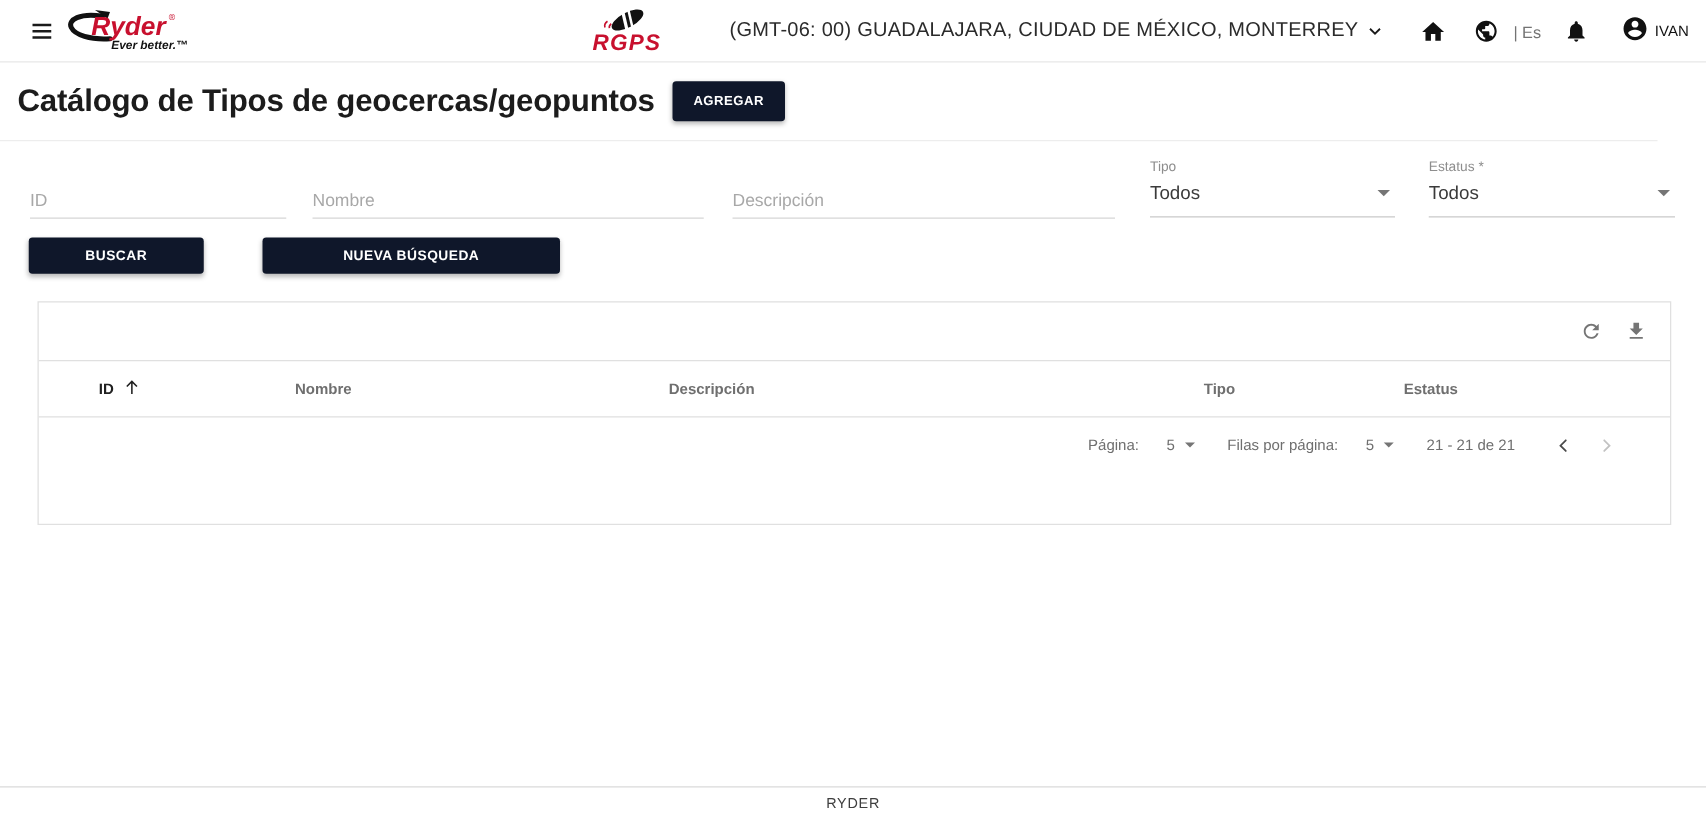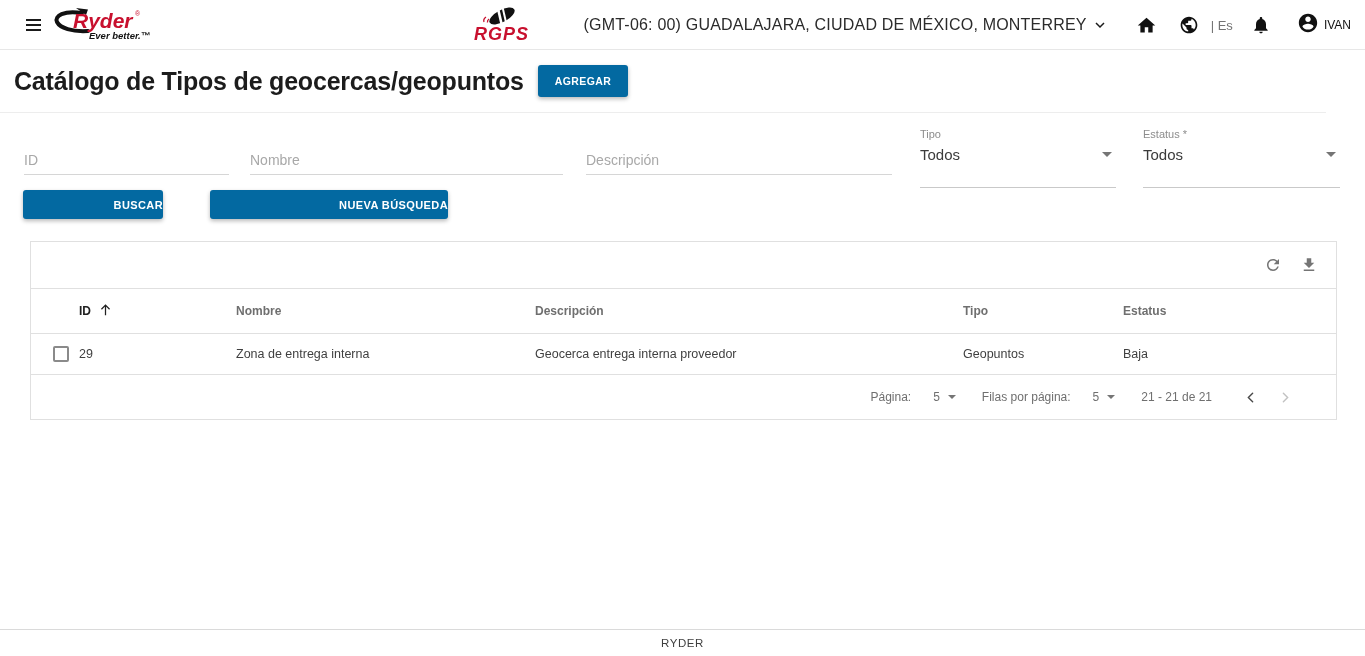--- a/index.html
+++ b/index.html
@@ -37,25 +37,24 @@
   .user-name { font-size: 12px; color: #111; margin-left: 5px; }
 
   
   .title-section {
     position: absolute; top: 50px; left: 0; width: 1326px; height: 63px;
     border-bottom: 1px solid #ededed;
     display: flex; align-items: center; padding-left: 14px;
   }
   .page-title { font-size: 25px; font-weight: bold; color: #1c1c1c; letter-spacing: -0.2px; }
   .btn-red {
-    background: #0369a1; color: #fff; border: none; border-radius: 3px;
+    background: #0f172a; color: #fff; border: none; border-radius: 3px;
     font-family: "Liberation Sans", sans-serif;
     font-weight: bold; letter-spacing: 0.4px; cursor: pointer;
     box-shadow: 0 2px 4px rgba(0,0,0,0.28);
-    text-align: right;
   }
   .add-btn { margin-left: 14px; font-size: 10.5px; padding: 10px 17px; }
 
   
   .filters { position: absolute; top: 113px; left: 0; width: 1365px; height: 77px; }
   .text-field { position: absolute; top: 36px; }
   .text-field input {
     width: 100%; border: none; border-bottom: 1px solid #d6d6d6; outline: none;
     font-family: "Liberation Sans", sans-serif;
     font-size: 14px; color: #333; padding: 3px 0 6px 0; background: transparent;
@@ -63,21 +62,21 @@
   .text-field input::placeholder { color: #a8a8a8; opacity: 1; }
   .tf-id { left: 24px; width: 205px; }
   .tf-nombre { left: 250px; width: 313px; }
   .tf-desc { left: 586px; width: 306px; }
   .select-field { position: absolute; top: 15px; cursor: pointer; }
   .sf-tipo { left: 920px; width: 196px; }
   .sf-estatus { left: 1143px; width: 197px; }
   .select-label { font-size: 11px; color: #8d8d8d; margin-bottom: 6px; }
   .select-value-row {
     display: flex; align-items: center; justify-content: space-between;
-    border-bottom: 1px solid #c9c9c9; padding-bottom: 24px;
+    border-bottom: 1px solid #c9c9c9; padding-bottom: 10px;
   }
   .select-value { font-size: 15px; color: #3b3b3b; }
   .caret-down {
     width: 0; height: 0; border-left: 5px solid transparent; border-right: 5px solid transparent;
     border-top: 5px solid #757575; margin-right: 4px;
   }
 
   
   .action-buttons { position: absolute; top: 190px; left: 0; }
   .search-btn { position: absolute; left: 23px; top: 0; width: 140px; height: 29px; font-size: 11px; }
@@ -265,30 +264,20 @@
             <path d="M12 21V5 M5.5 11.5 L12 5 L18.5 11.5" fill="none" stroke="#212121" stroke-width="2"></path>
           </svg>
       </span>
     </div>
     <div class="c-nombre">Nombre</div>
     <div class="c-desc">Descripción</div>
     <div class="c-tipo">Tipo</div>
     <div class="c-estatus">Estatus</div>
   </div>
 
-  <div class="t-row">
-    <div class="c-check">
-      <span class="checkbox"></span>
-    </div>
-    <div class="c-id">29</div>
-    <div class="c-nombre">Zona de entrega interna</div>
-    <div class="c-desc">Geocerca entrega interna proveedor</div>
-    <div class="c-tipo">Geopuntos</div>
-    <div class="c-estatus">Baja</div>
-  </div>
 
   <div class="t-pagination">
     <span class="pg-label">Página:</span>
     <span class="pg-select">
       <span>5</span>
       <span class="caret-down"></span>
     </span>
     <span class="pg-label">Filas por página:</span>
     <span class="pg-select">
       <span>5</span>

